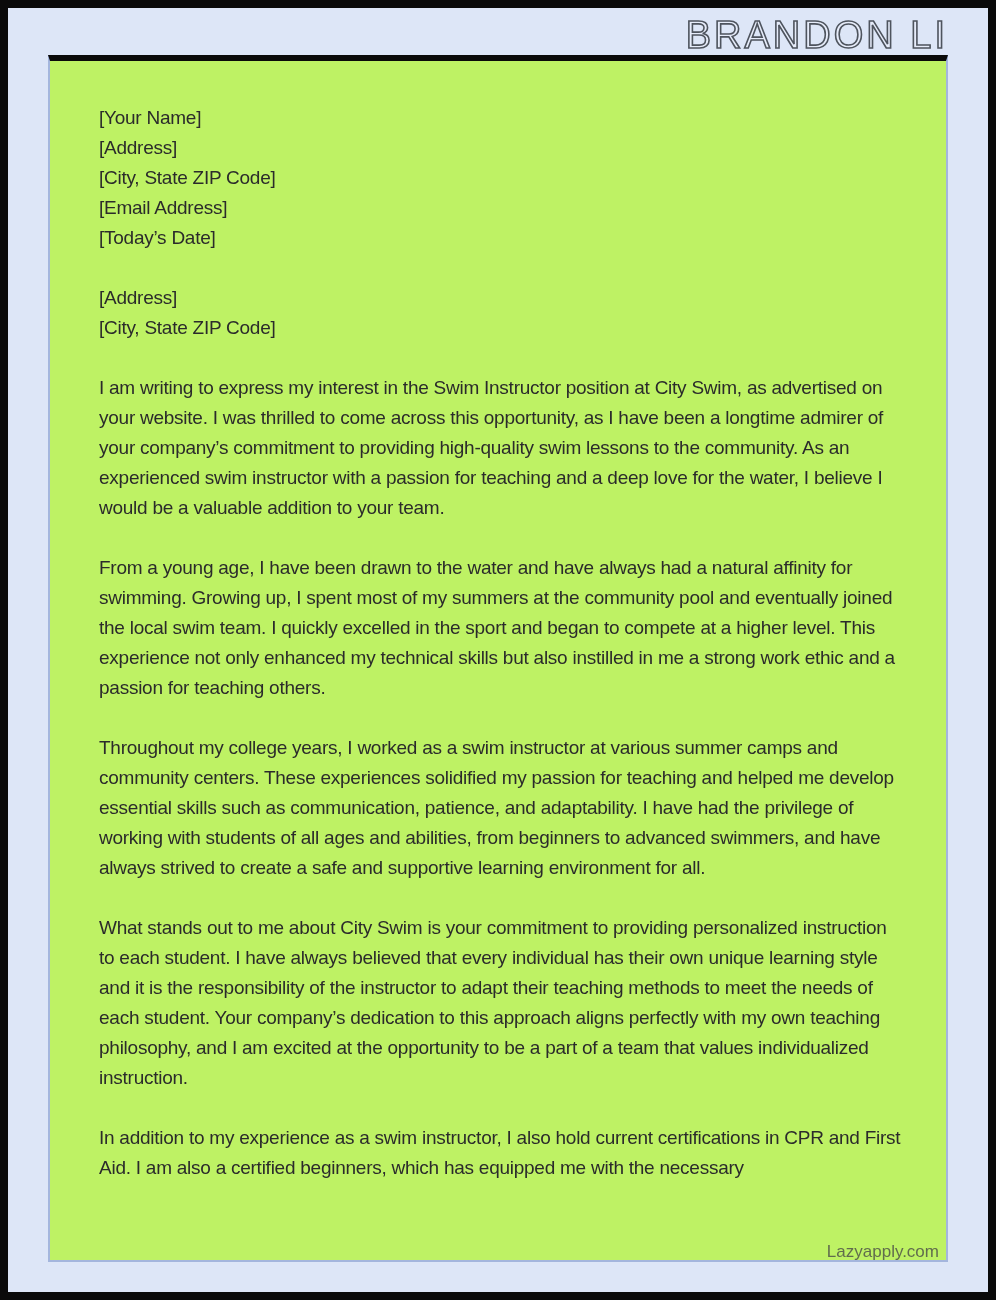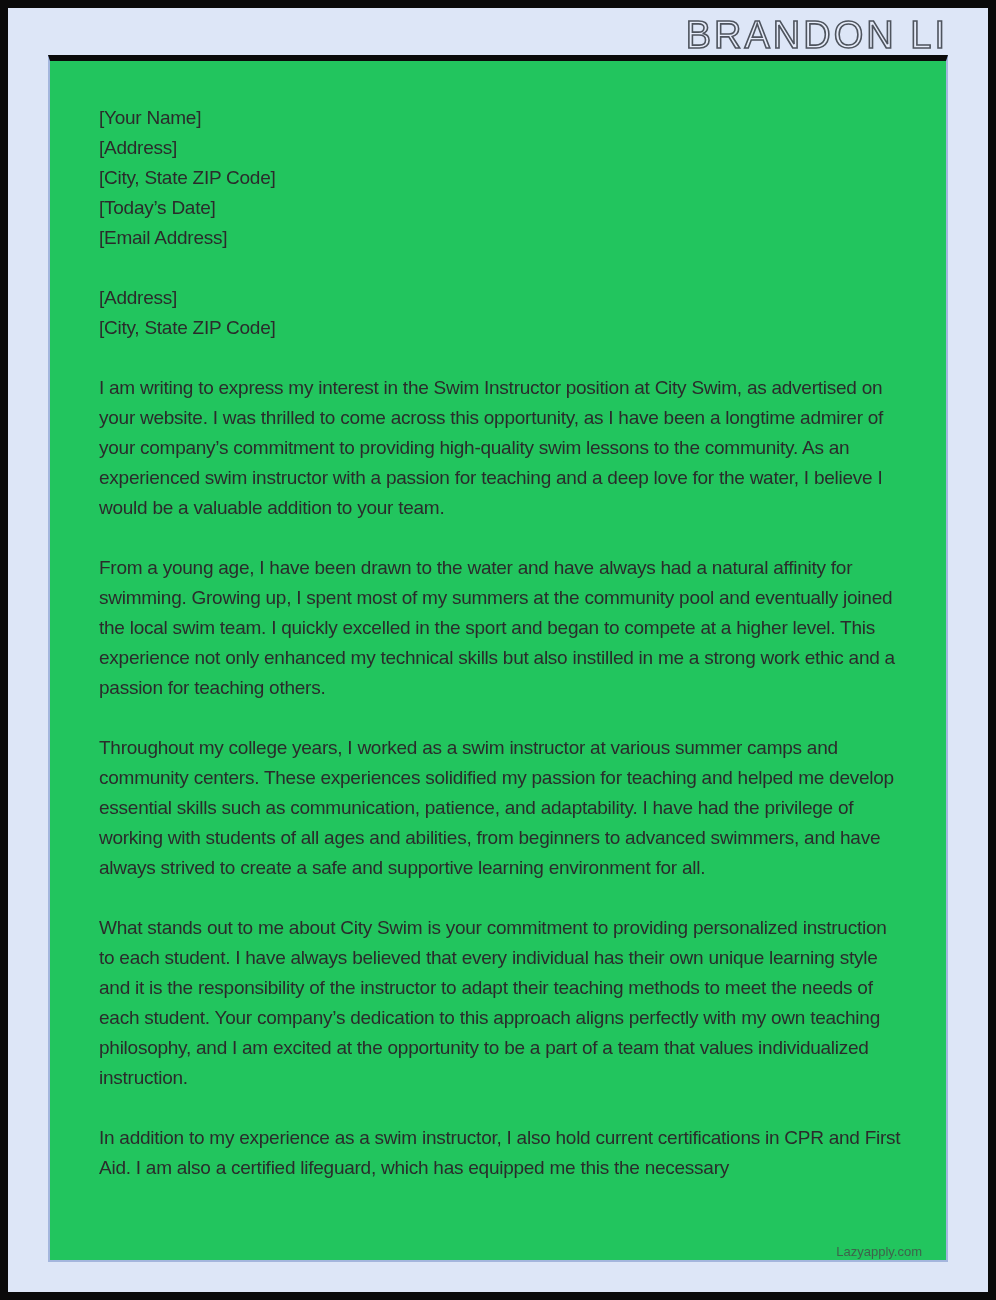--- a/index.html
+++ b/index.html
@@ -44,21 +44,21 @@
     margin-bottom: 1px;
     white-space: nowrap;
   }
   .page {
     position: absolute;
     box-sizing: border-box;
     left: 40px;
     right: 40px;
     top: 47px;
     height: 1207px;
-    background: #22c55e;
+    background: #bef264;
     border-top: 6px solid #0a0a0a;
     border-left: 2px solid #a4b6dd;
     border-right: 2px solid #a4b6dd;
     border-bottom: 2px solid #a4b6dd;
   }
   .content {
     position: relative;
     z-index: 1;
     box-sizing: content-box;
     width: 804px;
@@ -70,23 +70,23 @@
   }
   .content p, .addr-block {
     margin: 0 0 30px 0;
   }
   .addr-line {
     height: 30px;
   }
   .watermark {
     position: absolute;
     z-index: 2;
-    right: 24px;
+    right: 7px;
     bottom: 0px;
-    font-size: 13px;
+    font-size: 17px;
     line-height: 17px;
     letter-spacing: 0;
     color: rgba(70, 70, 70, 0.78);
     white-space: nowrap;
   }
 </style>
 </head>
 <body>
 
 <div class="frame">
@@ -96,35 +96,35 @@
       <div class="letterhead-name">BRANDON LI</div>
     </div>
 
     <div class="page">
       <div class="content">
 
         <div class="addr-block">
           <div class="addr-line">[Your Name]</div>
           <div class="addr-line">[Address]</div>
           <div class="addr-line">[City, State ZIP Code]</div>
+          <div class="addr-line">[Email Address]</div>
           <div class="addr-line">[Today’s Date]</div>
-          <div class="addr-line">[Email Address]</div>
         </div>
 
         <div class="addr-block">
           <div class="addr-line">[Address]</div>
           <div class="addr-line">[City, State ZIP Code]</div>
         </div>
 
 
         <p>I am writing to express my interest in the Swim Instructor position at City Swim, as advertised on your website. I was thrilled to come across this opportunity, as I have been a longtime admirer of your company’s commitment to providing high-quality swim lessons to the community. As an experienced swim instructor with a passion for teaching and a deep love for the water, I believe I would be a valuable addition to your team.</p>
         <p>From a young age, I have been drawn to the water and have always had a natural affinity for swimming. Growing up, I spent most of my summers at the community pool and eventually joined the local swim team. I quickly excelled in the sport and began to compete at a higher level. This experience not only enhanced my technical skills but also instilled in me a strong work ethic and a passion for teaching others.</p>
         <p>Throughout my college years, I worked as a swim instructor at various summer camps and community centers. These experiences solidified my passion for teaching and helped me develop essential skills such as communication, patience, and adaptability. I have had the privilege of working with students of all ages and abilities, from beginners to advanced swimmers, and have always strived to create a safe and supportive learning environment for all.</p>
         <p>What stands out to me about City Swim is your commitment to providing personalized instruction to each student. I have always believed that every individual has their own unique learning style and it is the responsibility of the instructor to adapt their teaching methods to meet the needs of each student. Your company’s dedication to this approach aligns perfectly with my own teaching philosophy, and I am excited at the opportunity to be a part of a team that values individualized instruction.</p>
-        <p>In addition to my experience as a swim instructor, I also hold current certifications in CPR and First Aid. I am also a certified lifeguard, which has equipped me this the necessary</p>
+        <p>In addition to my experience as a swim instructor, I also hold current certifications in CPR and First Aid. I am also a certified beginners, which has equipped me with the necessary</p>
 
       </div>
 
       <div class="watermark">Lazyapply.com</div>
     </div>
 
   </div>
 </div>
 
 </body></html>

